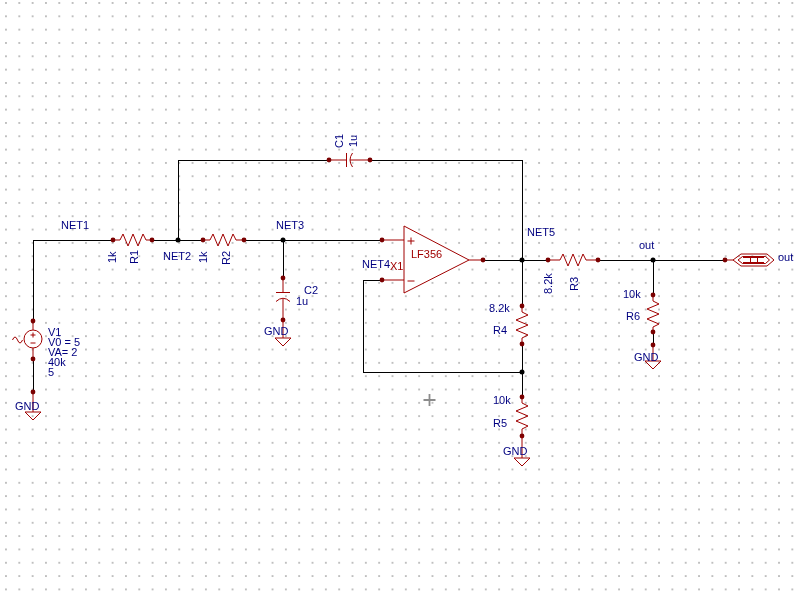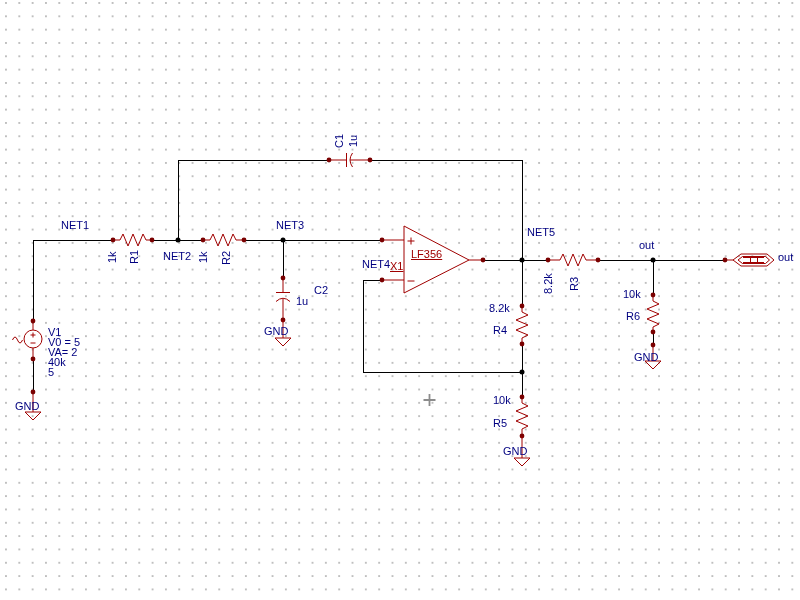--- a/index.html
+++ b/index.html
@@ -10,21 +10,21 @@
     background-size:13.333px 13.333px;
     background-position:-0.7px -3.7px;
     font-family:"Liberation Sans",sans-serif;
   }
   #wiring{position:absolute;left:0;top:0;}
   .lbl{
     position:absolute;
     font-size:11px;line-height:12px;
     color:#000080;white-space:pre;
   }
-  .lbl.red{color:#a00000;text-decoration:underline;}
+  .lbl.red{color:#a00000;}
   .lbl.rot{transform:rotate(-90deg);transform-origin:0 0;}
 </style>
 </head>
 <body>
 
 <div id="canvas">
 
   <svg id="wiring" width="800" height="600" viewBox="0 0 800 600">
 
     <g stroke="#000000" stroke-width="1" fill="none" shape-rendering="crispEdges">
@@ -165,21 +165,21 @@
   <span class="lbl" style="left:15px;top:400px">GND</span>
 
   <span class="lbl rot" style="left:106px;top:263px">1k</span>
   <span class="lbl rot" style="left:128px;top:264px">R1</span>
   <span class="lbl rot" style="left:197px;top:263px">1k</span>
   <span class="lbl rot" style="left:220px;top:265px">R2</span>
 
   <span class="lbl rot" style="left:333px;top:148px">C1</span>
   <span class="lbl rot" style="left:347px;top:147px">1u</span>
 
-  <span class="lbl" style="left:314px;top:284px">C2</span>
+  <span class="lbl" style="left:304px;top:284px">C2</span>
   <span class="lbl" style="left:296px;top:295px">1u</span>
   <span class="lbl" style="left:264px;top:325px">GND</span>
 
   <span class="lbl red" style="left:411px;top:248px">LF356</span>
   <span class="lbl red" style="left:390px;top:260px">X1</span>
 
   <span class="lbl rot" style="left:542px;top:294px">8.2k</span>
   <span class="lbl rot" style="left:568px;top:291px">R3</span>
 
   <span class="lbl" style="left:489px;top:302px">8.2k</span>

